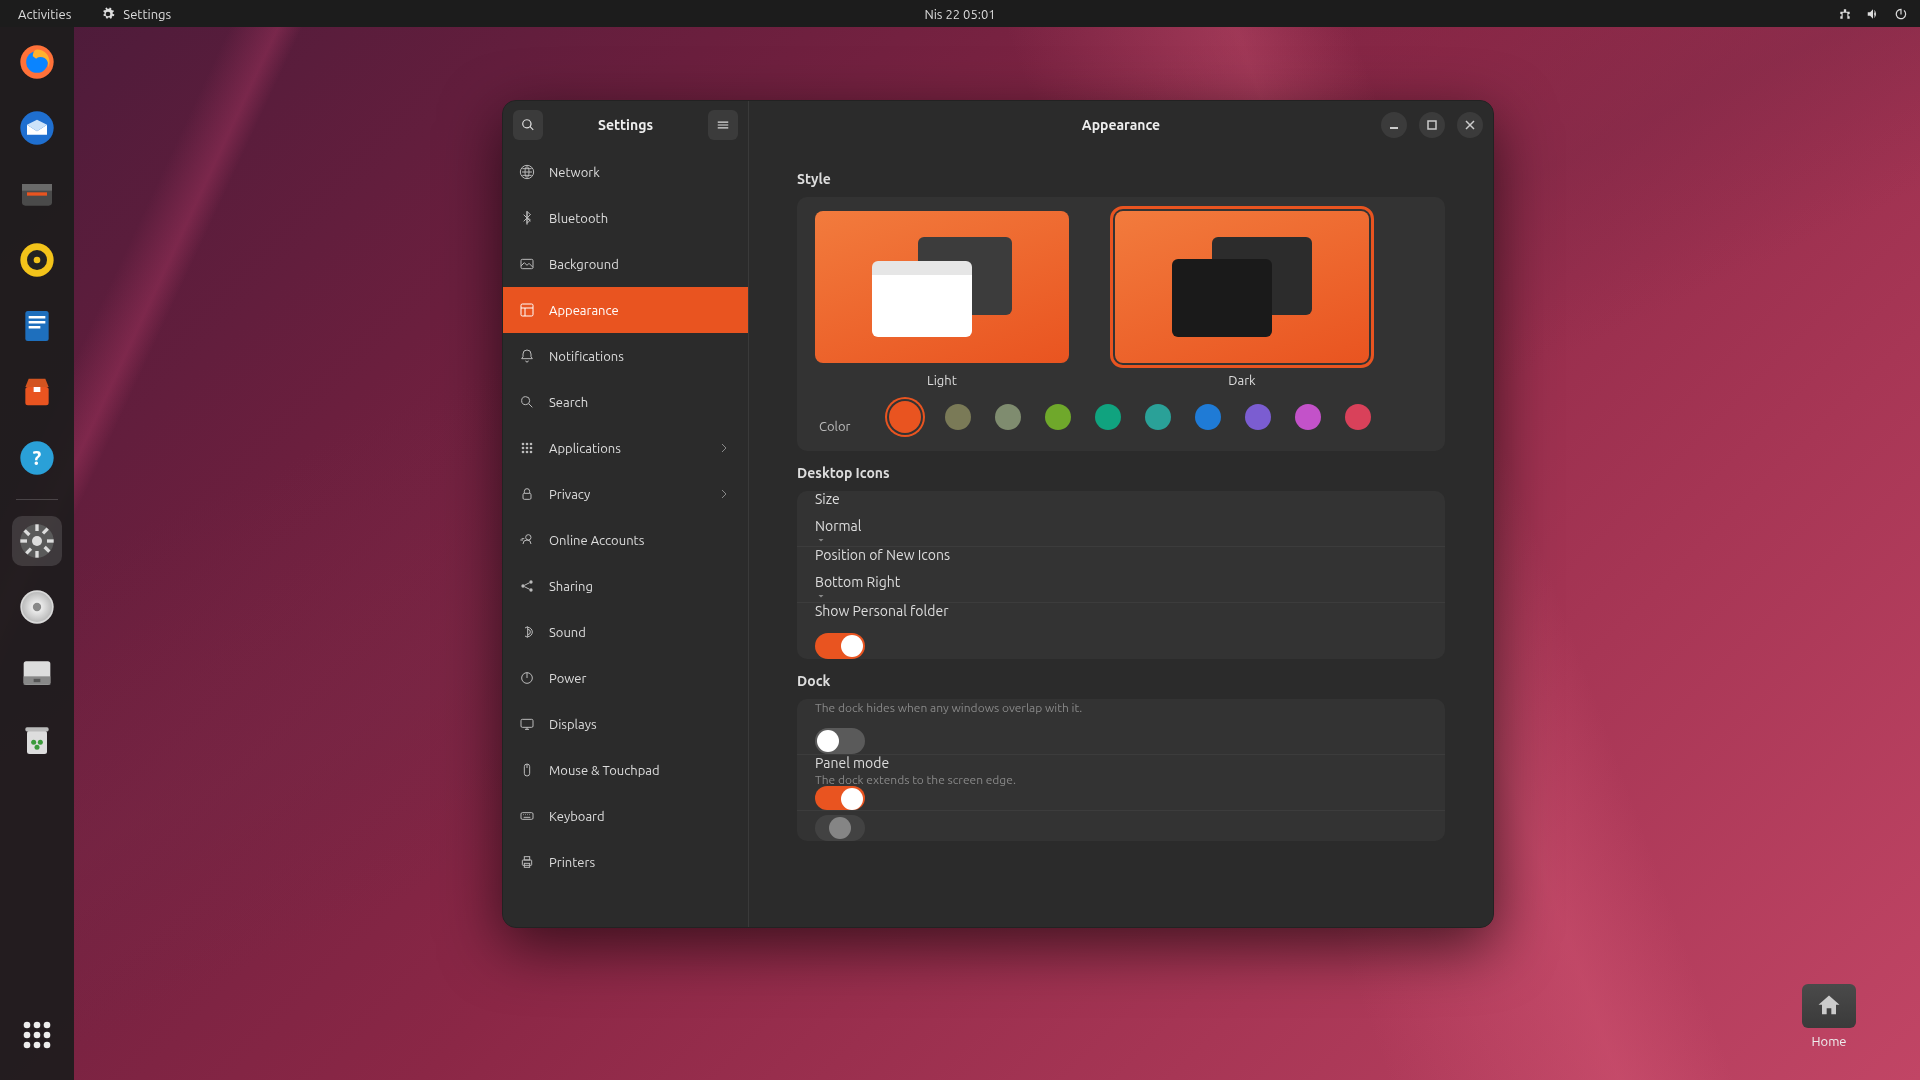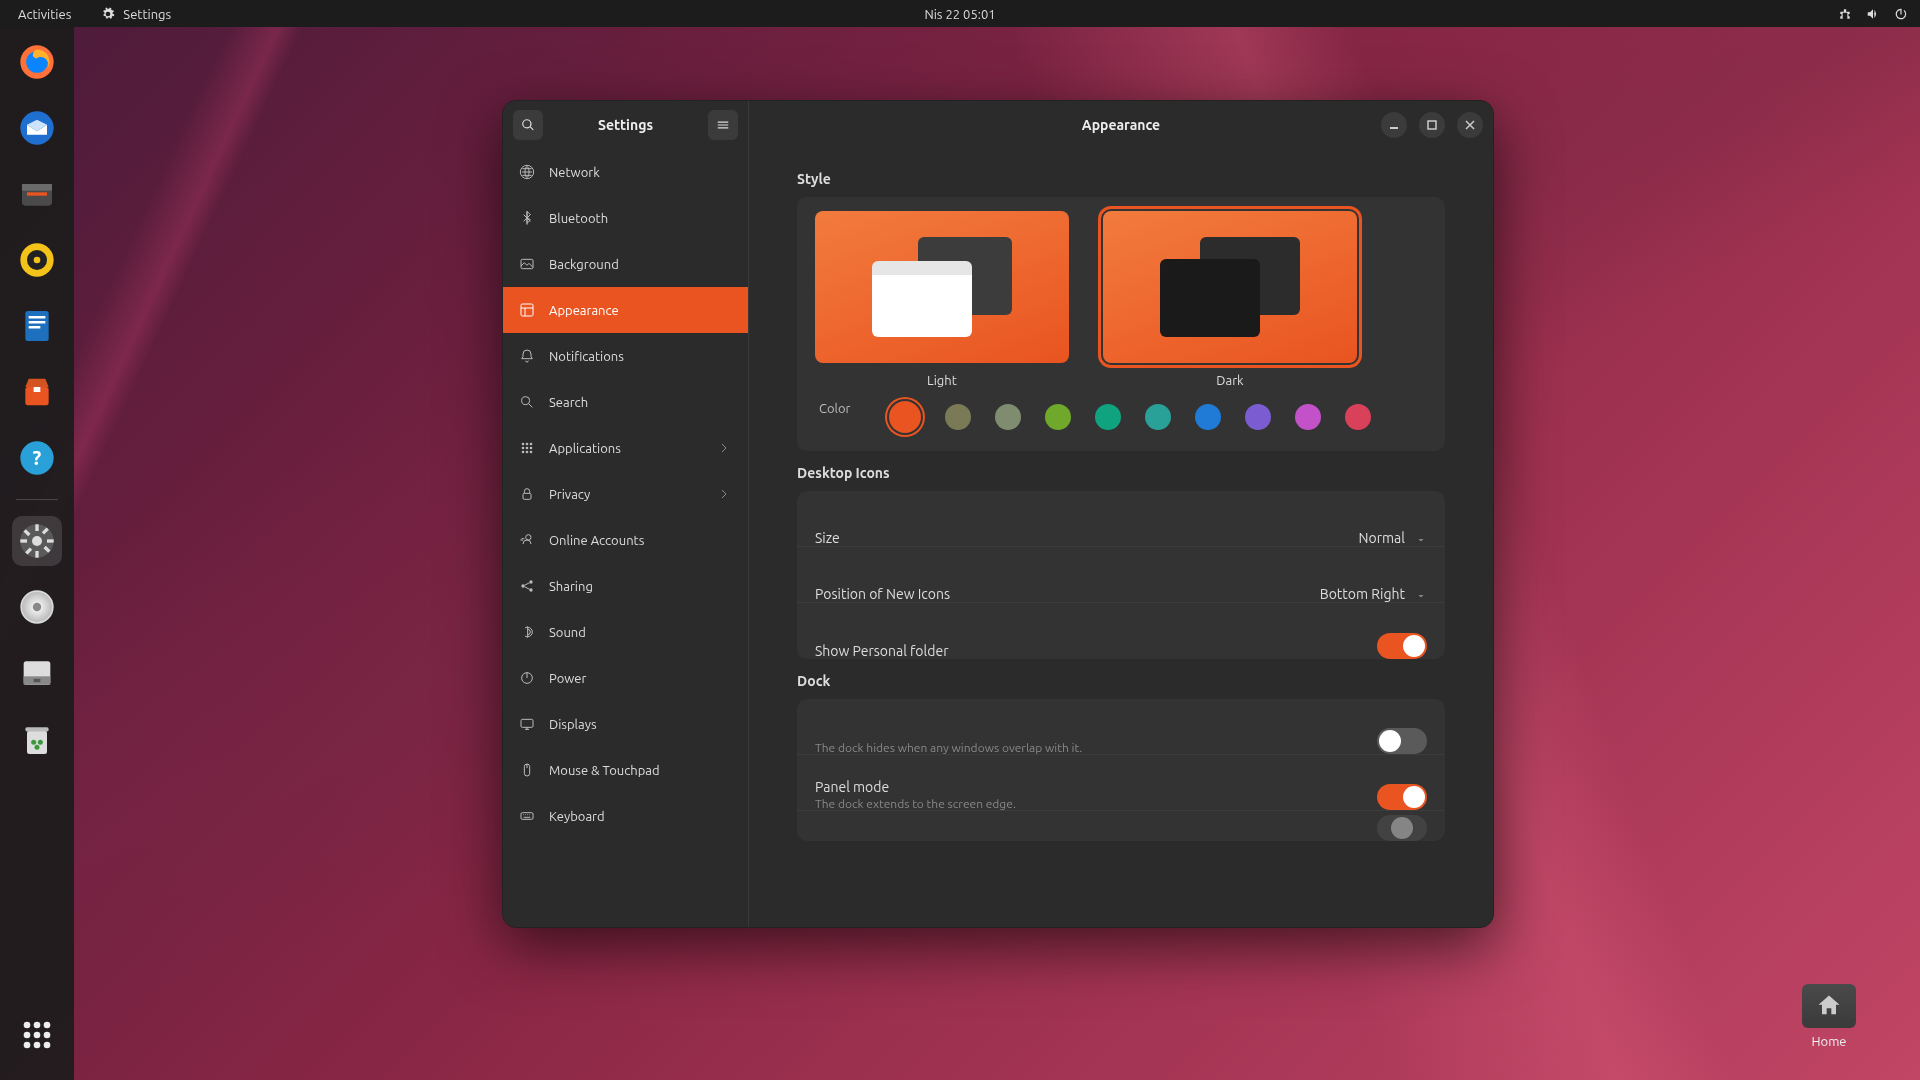--- a/index.html
+++ b/index.html
@@ -54,38 +54,38 @@
 .pane-head .ptitle { color: #eee; font-size: 14px; font-weight: 600; }
 .pane-head .wbtns { position: absolute; right: 10px; display: flex; gap: 12px; }
 .wbtn { width: 26px; height: 26px; border-radius: 50%; background: #3b3b3b; display: flex; align-items: center; justify-content: center; cursor: pointer; }
 .wbtn svg { width: 10px; height: 10px; fill: #ccc; }
 
 .pane-body { flex: 1; overflow-y: auto; padding: 8px 48px 28px; color: #ddd; }
 .sect-title { font-size: 14px; font-weight: 600; color: #ddd; margin: 14px 0 10px; }
 
 .card { background: #333333; border-radius: 10px; }
 .style-card { padding: 14px 18px; }
-.theme-row { display: flex; gap: 34px; }
+.theme-row { display: flex; gap: 46px; }
 .theme-opt { display: flex; flex-direction: column; align-items: center; gap: 10px; cursor: pointer; }
 .theme-thumb { width: 254px; height: 152px; border-radius: 8px; background: linear-gradient(160deg,#f27b3d,#e95420); display: flex; align-items: center; justify-content: center; }
 .theme-thumb.selected { outline: 3px solid #e95420; outline-offset: 2px; }
 .theme-thumb .wins { position: relative; width: 140px; height: 100px; }
 .theme-thumb .w { position: absolute; border-radius: 6px; }
 .theme-thumb.light .w.back { width: 94px; height: 78px; background: #3c3c3c; right: 0; top: 0; }
 .theme-thumb.light .w.front { width: 100px; height: 76px; background: #fff; left: 0; bottom: 0; border-top: 14px solid #e6e6e6; }
 .theme-thumb.dark .w.back { width: 100px; height: 78px; background: #2c2c2c; right: 0; top: 0; }
 .theme-thumb.dark .w.front { width: 100px; height: 78px; background: #1a1a1a; left: 0; bottom: 0; }
 .theme-label { font-size: 13px; color: #ddd; }
 
-.color-row { display: flex; align-items: flex-start; gap: 28px; padding: 14px 4px 4px; }
+.color-row { display: flex; align-items: flex-end; gap: 28px; padding: 14px 4px 4px; }
 .color-row .lbl { font-size: 13px; color: #bbb; margin-right: 10px; }
 .swatch { width: 26px; height: 26px; border-radius: 50%; cursor: pointer; }
 .swatch.sel { width: 32px; height: 32px; box-shadow: 0 0 0 2px #333333, 0 0 0 4px #e95420; }
 
-.list-row { height: 56px; display: flex; align-items: flex-end; padding: 0 18px; border-bottom: 1px solid #3c3c3c; font-size: 14px; }
+.list-row { height: 56px; display: flex; align-items: flex-start; padding: 0 18px; border-bottom: 1px solid #3c3c3c; font-size: 14px; flex-direction: column; }
 .list-row:last-child { border-bottom: none; }
 .list-row .rlabel { flex: 1; color: #ddd; }
 .list-row .sub { font-size: 12px; color: #888; margin-top: 2px; }
 .list-row .val { color: #ddd; margin-right: 10px; }
 .list-row .chev { width: 12px; height: 12px; fill: #888; }
 
 .toggle { width: 50px; height: 26px; border-radius: 13px; background: #5a5a5a; position: relative; cursor: pointer; }
 .toggle .knob { position: absolute; width: 22px; height: 22px; border-radius: 50%; background: #fff; top: 2px; left: 2px; transition: left .15s; }
 .toggle.on { background: #e95420; }
 .toggle.on .knob { left: 26px; }
@@ -366,20 +366,28 @@
             <path d="M12 3v6" stroke="#bbb" stroke-width="1.5"></path>
           </svg>
           <span>Mouse &amp; Touchpad</span>
         </div>
         <div class="side-item">
           <svg viewBox="0 0 24 24">
             <rect x="3" y="7" width="18" height="10" rx="2" fill="none" stroke="#bbb" stroke-width="1.5"></rect>
             <path d="M6 10h1M9 10h1M12 10h1M15 10h1M18 10h0M7 14h10" stroke="#bbb" stroke-width="1.5"></path>
           </svg>
           <span>Keyboard</span>
+        </div>
+        <div class="side-item">
+          <svg viewBox="0 0 24 24">
+            <rect x="5" y="9" width="14" height="8" rx="1" fill="none" stroke="#bbb" stroke-width="1.5"></rect>
+            <rect x="8" y="4" width="8" height="5" fill="none" stroke="#bbb" stroke-width="1.5"></rect>
+            <rect x="8" y="14" width="8" height="6" fill="none" stroke="#bbb" stroke-width="1.5"></rect>
+          </svg>
+          <span>Printers</span>
         </div>
       </div>
   </div>
 
   <div class="pane">
     <div class="pane-head">
       <div class="ptitle">Appearance</div>
       <div class="wbtns">
         <div class="wbtn">
             <svg viewBox="0 0 10 10">

